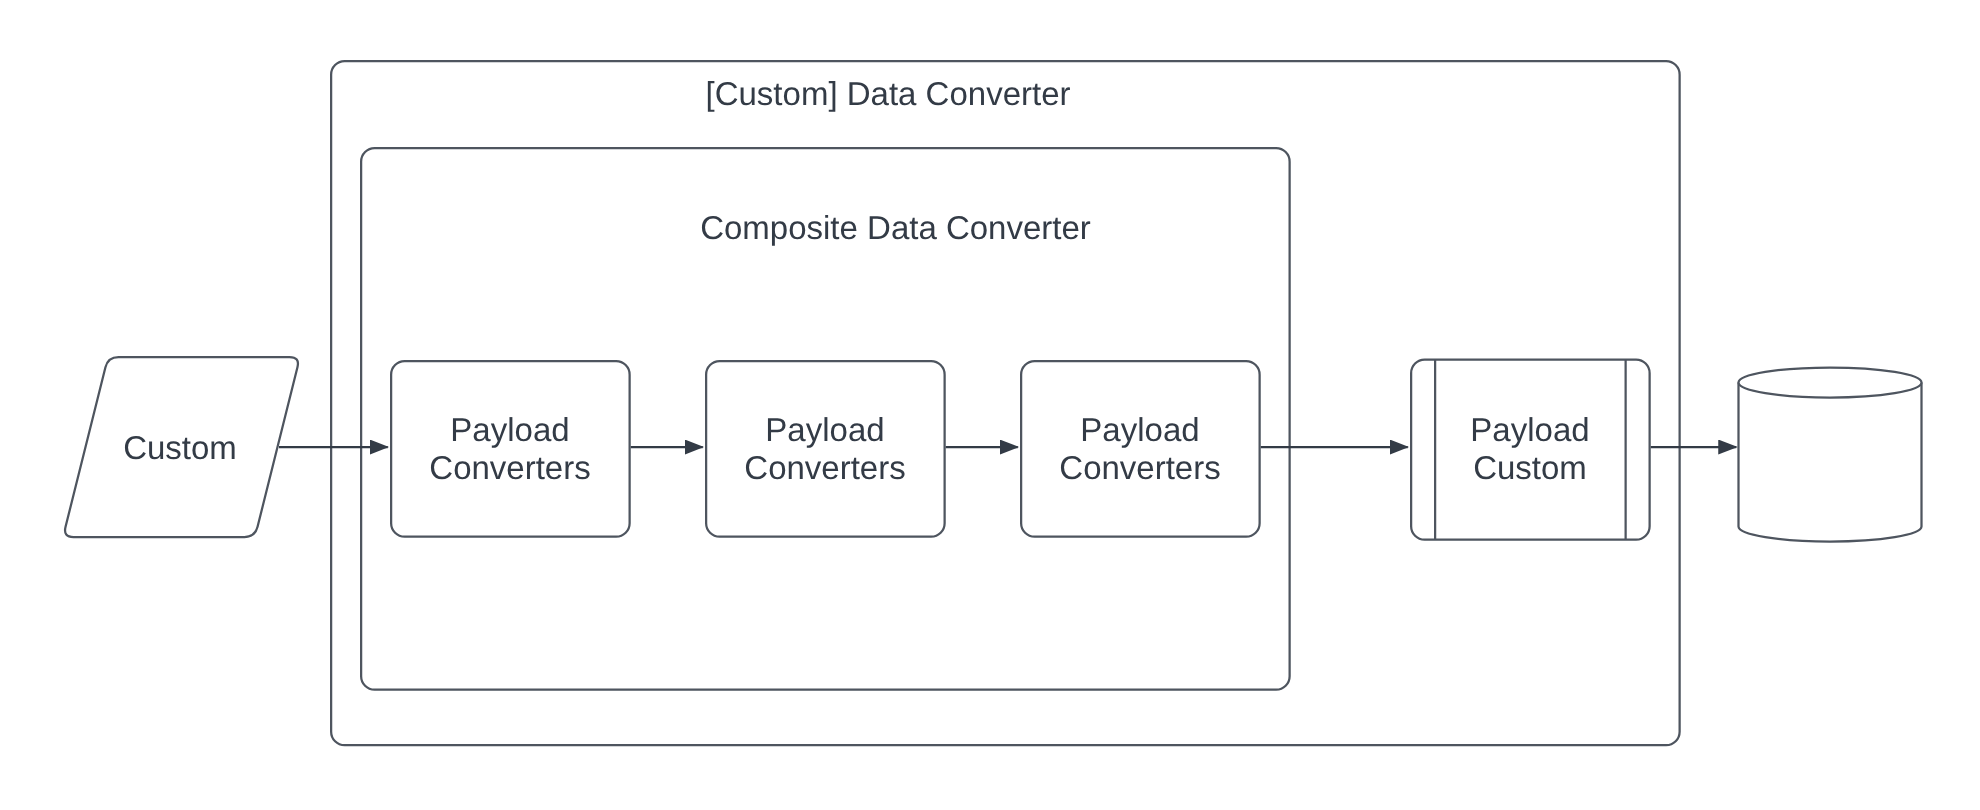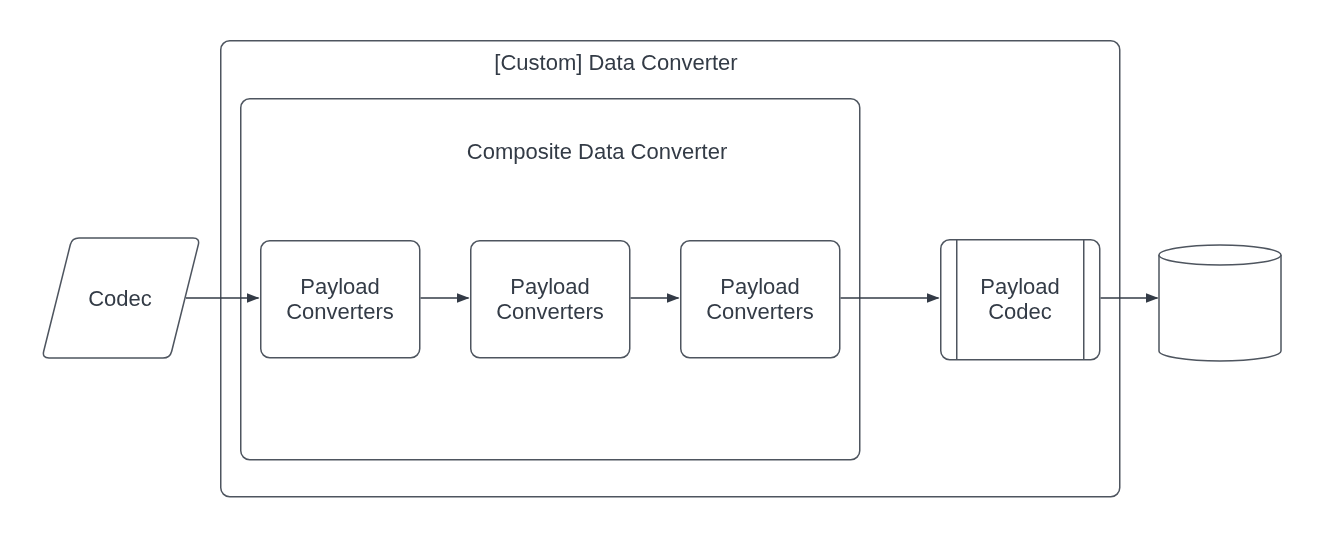--- a/index.html
+++ b/index.html
@@ -77,28 +77,28 @@
       <ellipse cx="1220" cy="255" rx="61" ry="10" fill="#ffffff" stroke="#4e555f" stroke-width="1.5"></ellipse>
     </g>
 
     <line x1="186" y1="298" x2="258.5" y2="298" stroke="#333b46" stroke-width="1.5" marker-end="url(#arw)"></line>
     <line x1="420.5" y1="298" x2="468.5" y2="298" stroke="#333b46" stroke-width="1.5" marker-end="url(#arw)"></line>
     <line x1="630.5" y1="298" x2="678.5" y2="298" stroke="#333b46" stroke-width="1.5" marker-end="url(#arw)"></line>
     <line x1="840.5" y1="298" x2="938.5" y2="298" stroke="#333b46" stroke-width="1.5" marker-end="url(#arw)"></line>
     <line x1="1100.5" y1="298" x2="1157.5" y2="298" stroke="#333b46" stroke-width="1.5" marker-end="url(#arw)"></line>
   </svg>
 
-  <div class="group-title" style="left:220px; top:50px; width:744px;padding-left:24px;">[Custom] Data Converter</div>
+  <div class="group-title" style="left:220px; top:50px; width:744px;">[Custom] Data Converter</div>
 
   <div class="group-title" style="left:240px; top:139px; width:714px;">Composite Data Converter</div>
 
-  <div class="label" style="left:55px; top:286px; width:130px;">Codec</div>
+  <div class="label" style="left:55px; top:286px; width:130px;">Custom</div>
 
   <div class="label" style="left:260px; top:274px; width:160px;">Payload Converters</div>
 
   <div class="label" style="left:470px; top:274px; width:160px;">Payload Converters</div>
 
   <div class="label" style="left:680px; top:274px; width:160px;">Payload Converters</div>
 
-  <div class="label" style="left:960px; top:274px; width:120px;">Payload Codec</div>
+  <div class="label" style="left:960px; top:274px; width:120px;">Payload Custom</div>
 
 
 </div>
 
 </body></html>

